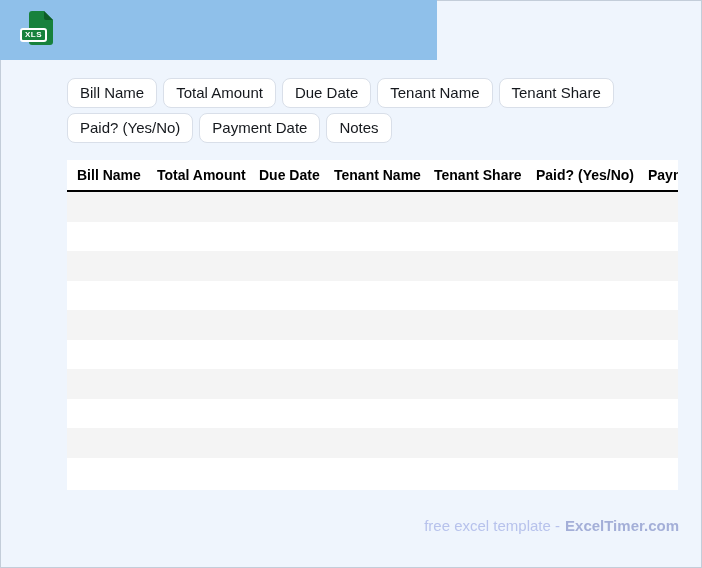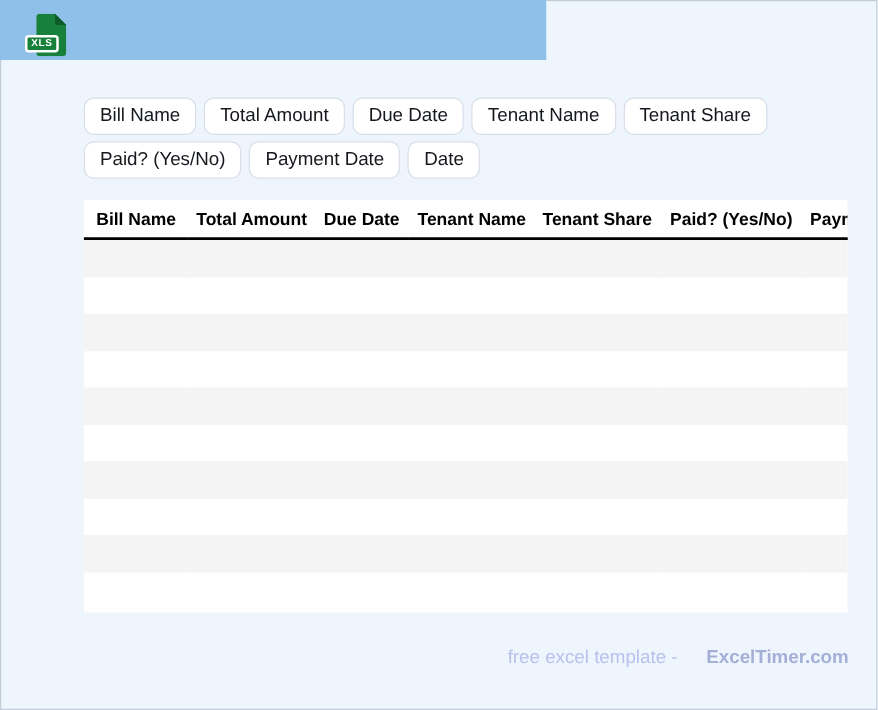--- a/index.html
+++ b/index.html
@@ -7,21 +7,21 @@
     width:702px; height:568px; position:relative; overflow:hidden;
     background:#eff5fd;
     font-family:"Liberation Sans", sans-serif;
   }
   .frame {
     position:absolute; inset:0; box-sizing:border-box;
     border:1px solid #c3cdd9; pointer-events:none;
   }
   
   .header {
-    position:absolute; top:0; left:0; width:437px; height:48px;
+    position:absolute; top:0; left:0; width:437px; height:60px;
     background:#8fc0ea;
   }
   .icon-wrap { position:absolute; left:29px; top:11px; width:24px; height:34px; }
   .badge {
     position:absolute; left:-9px; top:17px;
     background:#17813c; border:2px solid #ffffff; border-radius:3px;
     color:#fff; font-size:8px; font-weight:bold; letter-spacing:0.5px;
     padding:0 3px; line-height:10px; height:10px;
   }
   .title {
@@ -51,21 +51,21 @@
     height:30px; padding:0 0 0 7px; white-space:nowrap; overflow:visible;
   }
   th:first-child { padding-left:10px; }
   tbody td { height:29.5px; padding:0; }
   tbody tr:nth-child(odd) { background:#f4f4f4; }
   
   .footer {
     position:absolute; top:517px; right:23px;
     font-size:15px; color:#b7c2ec; white-space:nowrap;
   }
-  .brand { font-weight:bold; color:#a4afd8; margin-left:23px; text-decoration:none; }
+  .brand { font-weight:bold; color:#a4afd8; margin-left:5px; text-decoration:none; }
 </style>
 </head>
 <body>
 
 <div class="frame"></div>
 
 <div class="header">
   <div class="icon-wrap">
     <svg width="24" height="34" viewBox="0 0 24 34">
       <path d="M3 0 h12 l9 9 v22 a3 3 0 0 1 -3 3 h-18 a3 3 0 0 1 -3 -3 v-28 a3 3 0 0 1 3 -3 z" fill="#17813c"></path>
@@ -76,21 +76,21 @@
 </div>
 
 <div class="chips">
     <div class="chip">Bill Name</div>
     <div class="chip">Total Amount</div>
     <div class="chip">Due Date</div>
     <div class="chip">Tenant Name</div>
     <div class="chip">Tenant Share</div>
     <div class="chip">Paid? (Yes/No)</div>
     <div class="chip">Payment Date</div>
-    <div class="chip">Date</div>
+    <div class="chip">Notes</div>
   </div>
 
 <div class="table-wrap">
   <table>
     <colgroup>
         <col style="width: 83px;">
         <col style="width: 102px;">
         <col style="width: 75px;">
         <col style="width: 100px;">
         <col style="width: 102px;">

